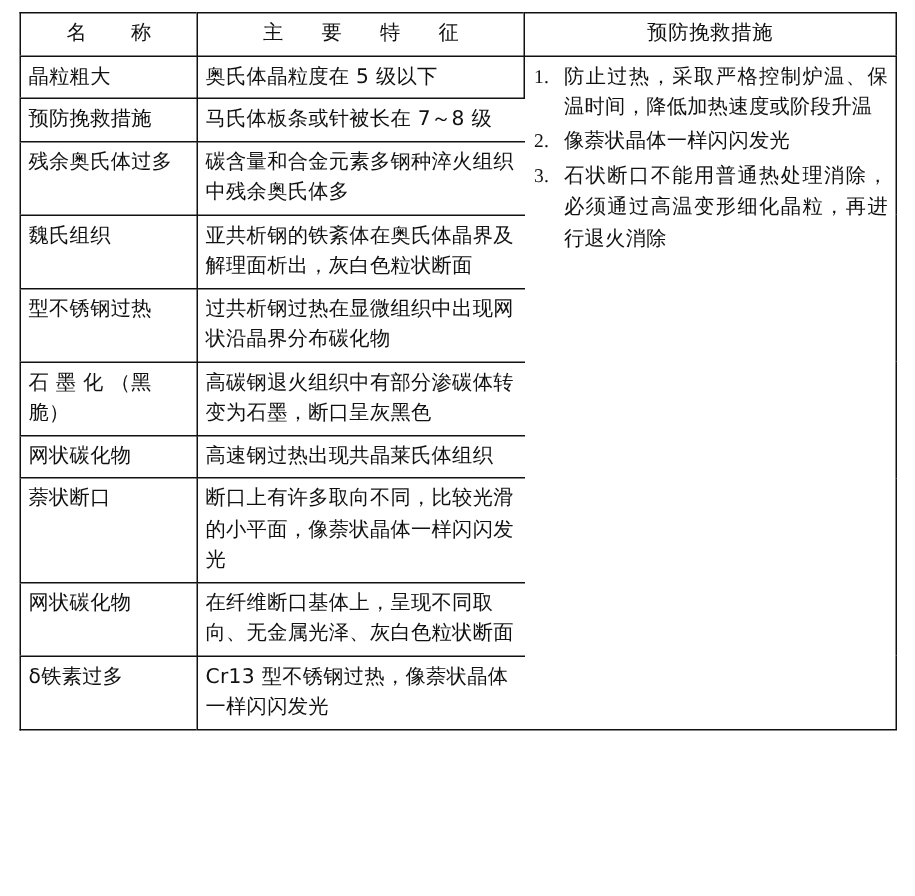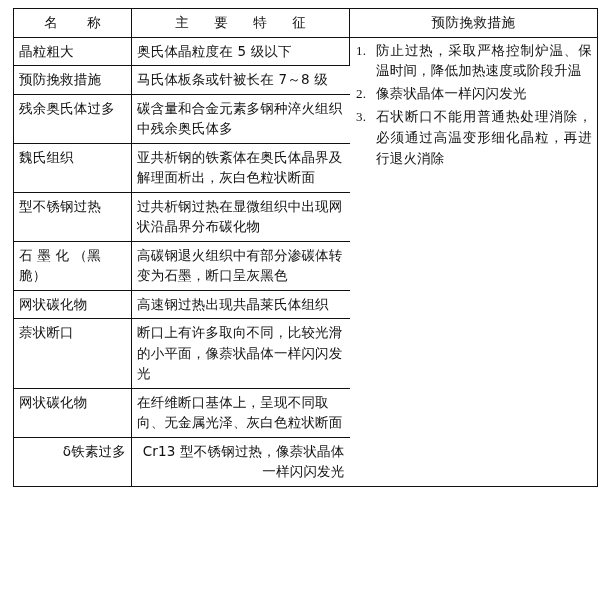--- a/index.html
+++ b/index.html
@@ -42,21 +42,20 @@
     font-weight: normal;
     font-size: 13.5px;
     line-height: 1.52;
     letter-spacing: 0.2px;
   }
   table.doc-table th:last-child, table.doc-table td:last-child {
     border-right: none;
   }
   table.doc-table tr:last-child td {
     border-bottom: none;
-    text-align: right;
   }
   thead th {
     padding-top: 5px;
     padding-bottom: 6px;
     font-size: 14.5px;
     letter-spacing: 3px;
   }
   thead th.h1 { letter-spacing: 8px; text-indent: 8px; }
   thead th.h2 { letter-spacing: 6px; text-indent: 6px; margin-top: 16px; }
   thead th.h3 { letter-spacing: 0.5px; margin-top: 40px; }

